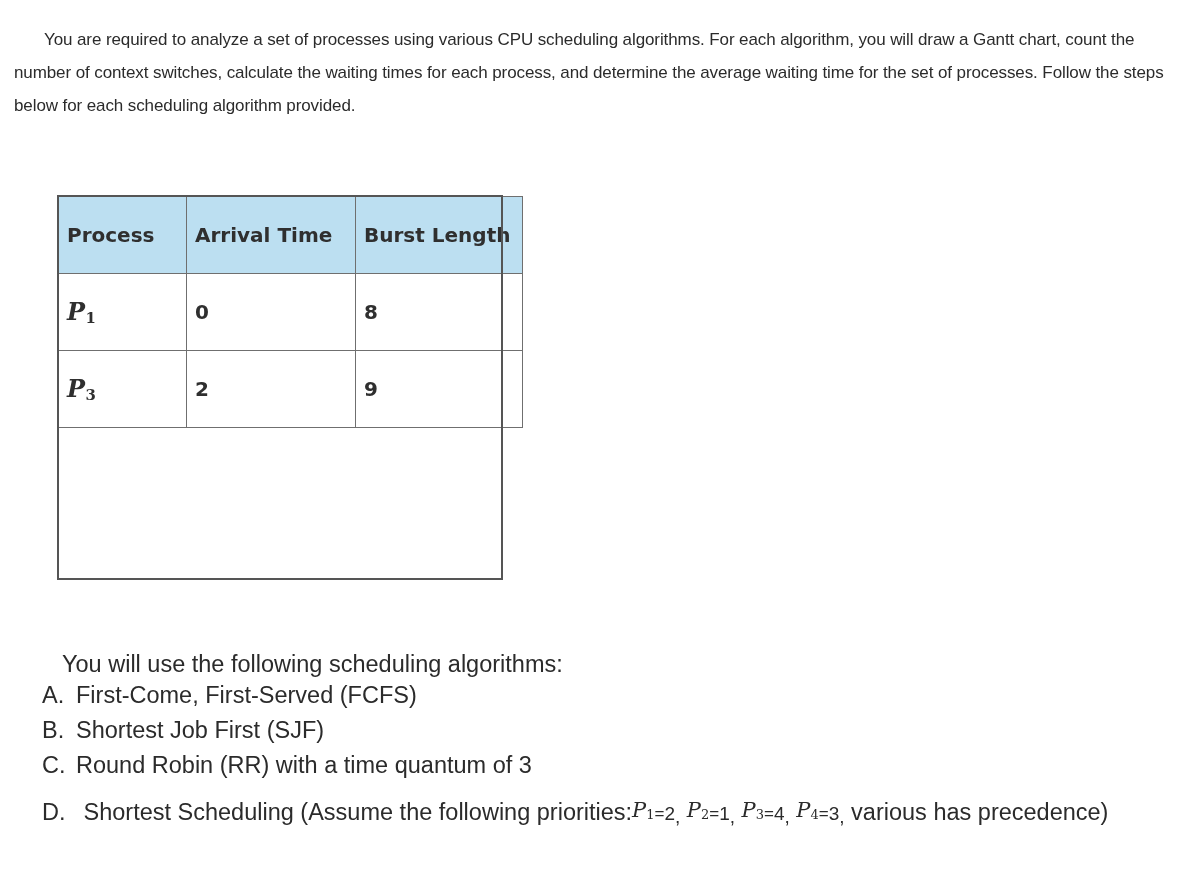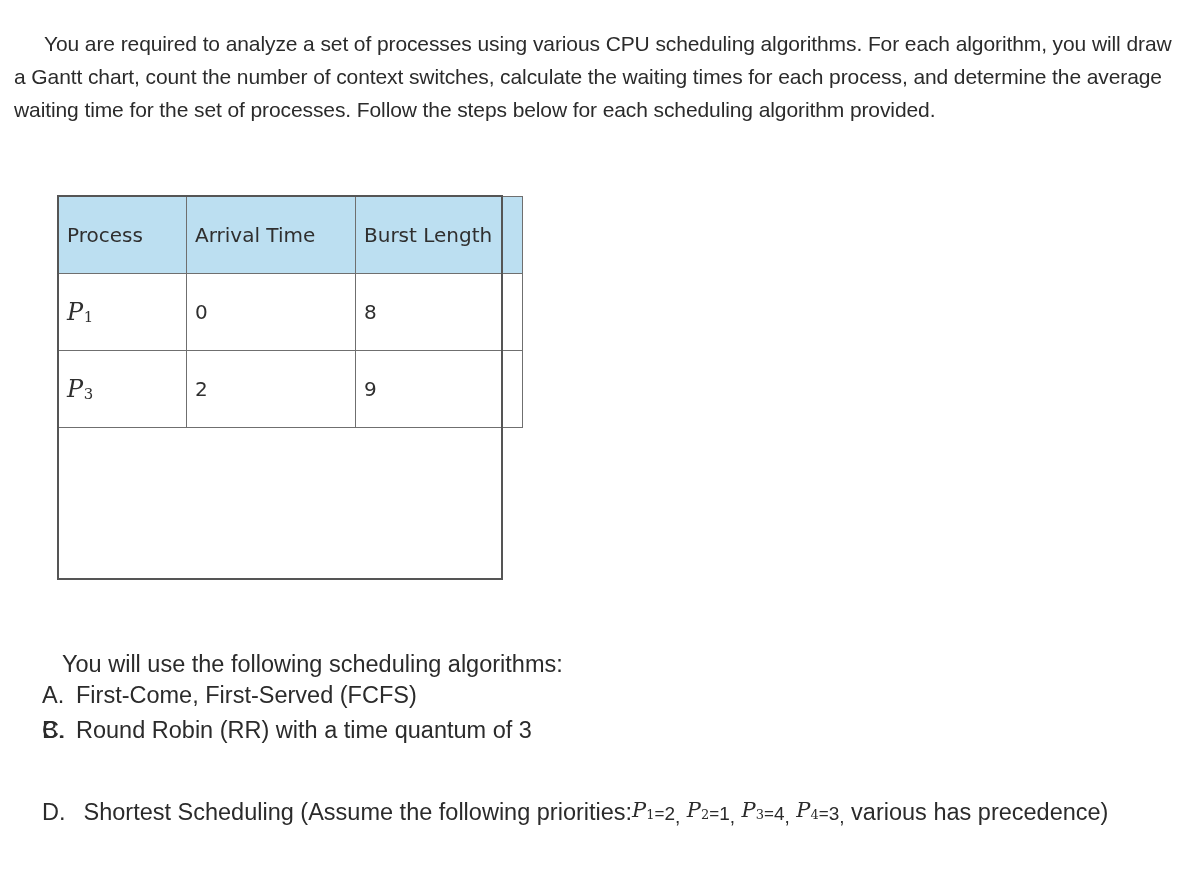--- a/index.html
+++ b/index.html
@@ -15,21 +15,21 @@
     color: #2b2b2b;
     overflow: hidden;
   }
 
   
   .intro {
     position: absolute;
     left: 14px;
     top: 6px;
     width: 1160px;
-    font-size: 21px;
+    font-size: 17px;
     line-height: 33px;
     text-indent: 30px;
     letter-spacing: -0.1px;
   }
 
   
   .proc-table {
     position: absolute;
     left: 58px;
     top: 196px;
@@ -38,21 +38,21 @@
     font-size: 20px;
     color: #2f2f2f;
     background: #ffffff;
   }
   .proc-table th,
   .proc-table td {
     border: 1px solid #6f6f6f;
     text-align: left;
     vertical-align: middle;
     padding: 0 0 0 8px;
-    font-weight: normal;
+    font-weight: bold;
     margin-top: 44px;
   }
   .proc-table thead th {
     background: #bcdff1;
     height: 76px;
   }
   .proc-table tbody td {
     height: 76px;
   }
   .col-proc   { width: 119px; }
@@ -197,20 +197,21 @@
 
 <p class="lead-in">You will use the following scheduling algorithms:</p>
 
 <div class="algo-list">
   <div class="algo-item">
     <span class="algo-marker">A.</span>
     <span>First-Come, First-Served (FCFS)</span>
   </div>
   <div class="algo-item">
     <span class="algo-marker">B.</span>
+    <span>Shortest Job First (SJF)</span>
   </div>
   <div class="algo-item">
     <span class="algo-marker">C.</span>
     <span>Round Robin (RR) with a time quantum of 3</span>
   </div>
 </div>
 
 <div class="algo-item-wrap">
   <span class="algo-marker">D.</span><span>Shortest Scheduling (Assume the following priorities:</span><span class="prio"><span>P</span><sub>1</sub></span><span class="prio-eq">=</span><span class="prio-num">2</span><span class="prio-comma">,</span>
   <span class="prio"><span>P</span><sub>2</sub></span><span class="prio-eq">=</span><span class="prio-num">1</span><span class="prio-comma">,</span>

